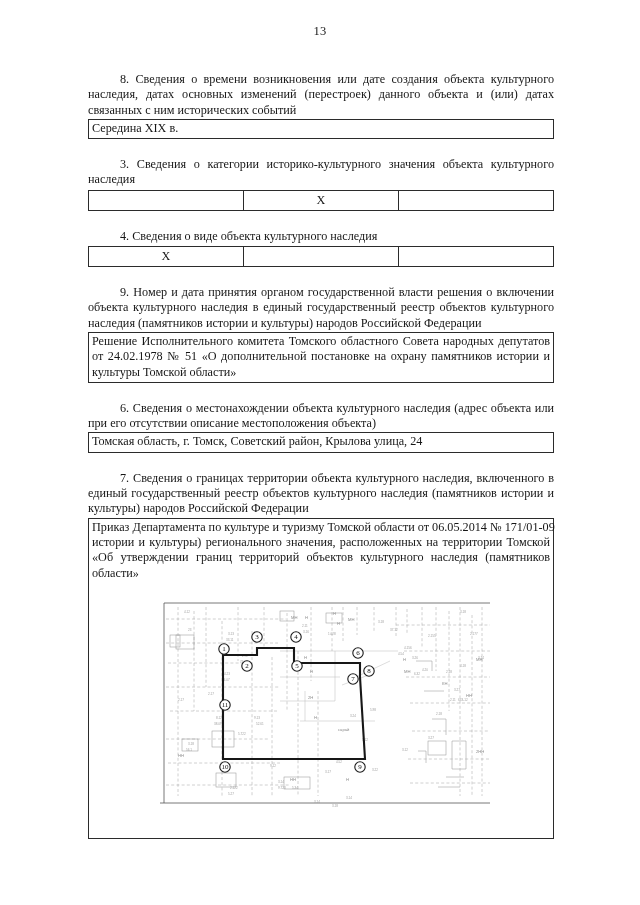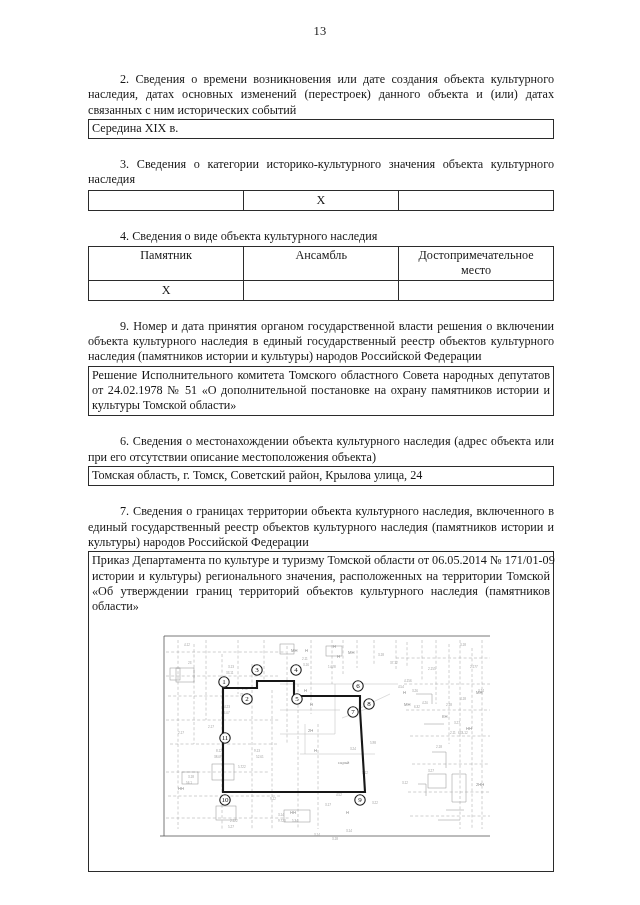--- a/index.html
+++ b/index.html
@@ -143,21 +143,21 @@
 </head>
 <body>
 
 <div class="page">
 
   <div class="page-number">13</div>
 
   <div class="content">
 
     <div>
-      <p class="para"><span>2. Сведения о времени возникновения или дате создания объекта культурного</span> <span>наследия, датах основных изменений (перестроек) данного объекта и (или) датах</span> <span>связанных с ним исторических событий</span></p>
+      <p class="para"><span>8. Сведения о времени возникновения или дате создания объекта культурного</span> <span>наследия, датах основных изменений (перестроек) данного объекта и (или) датах</span> <span>связанных с ним исторических событий</span></p>
       <div class="box">
         <span>Середина XIX в.</span>
       </div>
     </div>
 
     <div class="spacer-md"></div>
 
     <div>
       <p class="para"><span>3. Сведения о категории историко-культурного значения объекта культурного</span> <span>наследия</span></p>
       <table class="grid">
@@ -170,34 +170,20 @@
       </tbody>
         </table>
     </div>
 
     <div class="spacer-md"></div>
 
     <div>
       <p class="para">4. Сведения о виде объекта культурного наследия</p>
       <table class="grid">
         <tbody>
-            <tr>
-          <td style="width:33.4%">
-            <span>Памятник</span><br>
-            <span>&nbsp;</span>
-          </td>
-          <td style="width:33.3%">
-            <span>Ансамбль</span><br>
-            <span>&nbsp;</span>
-          </td>
-          <td style="width:33.3%">
-            <span>Достопримечательное</span><br>
-            <span>место</span>
-          </td>
-        </tr>
         <tr>
           <td class="val">X</td>
           <td class="val"></td>
           <td class="val"></td>
         </tr>
       </tbody>
         </table>
     </div>
 
     <div class="spacer-md"></div>

